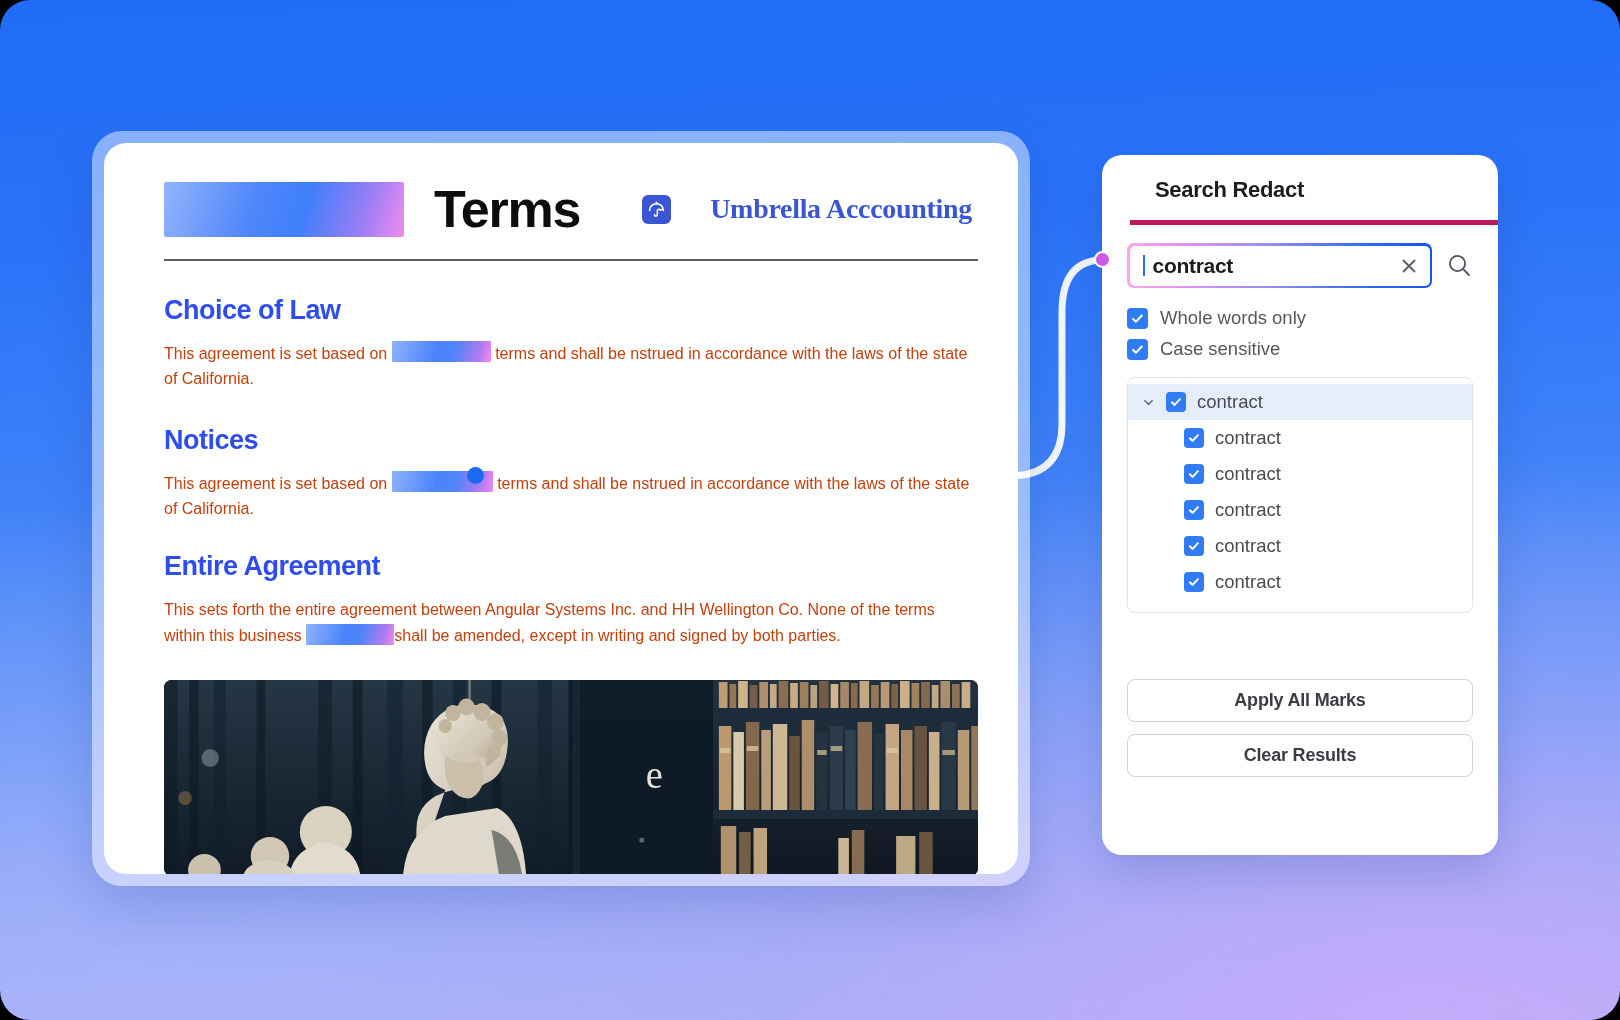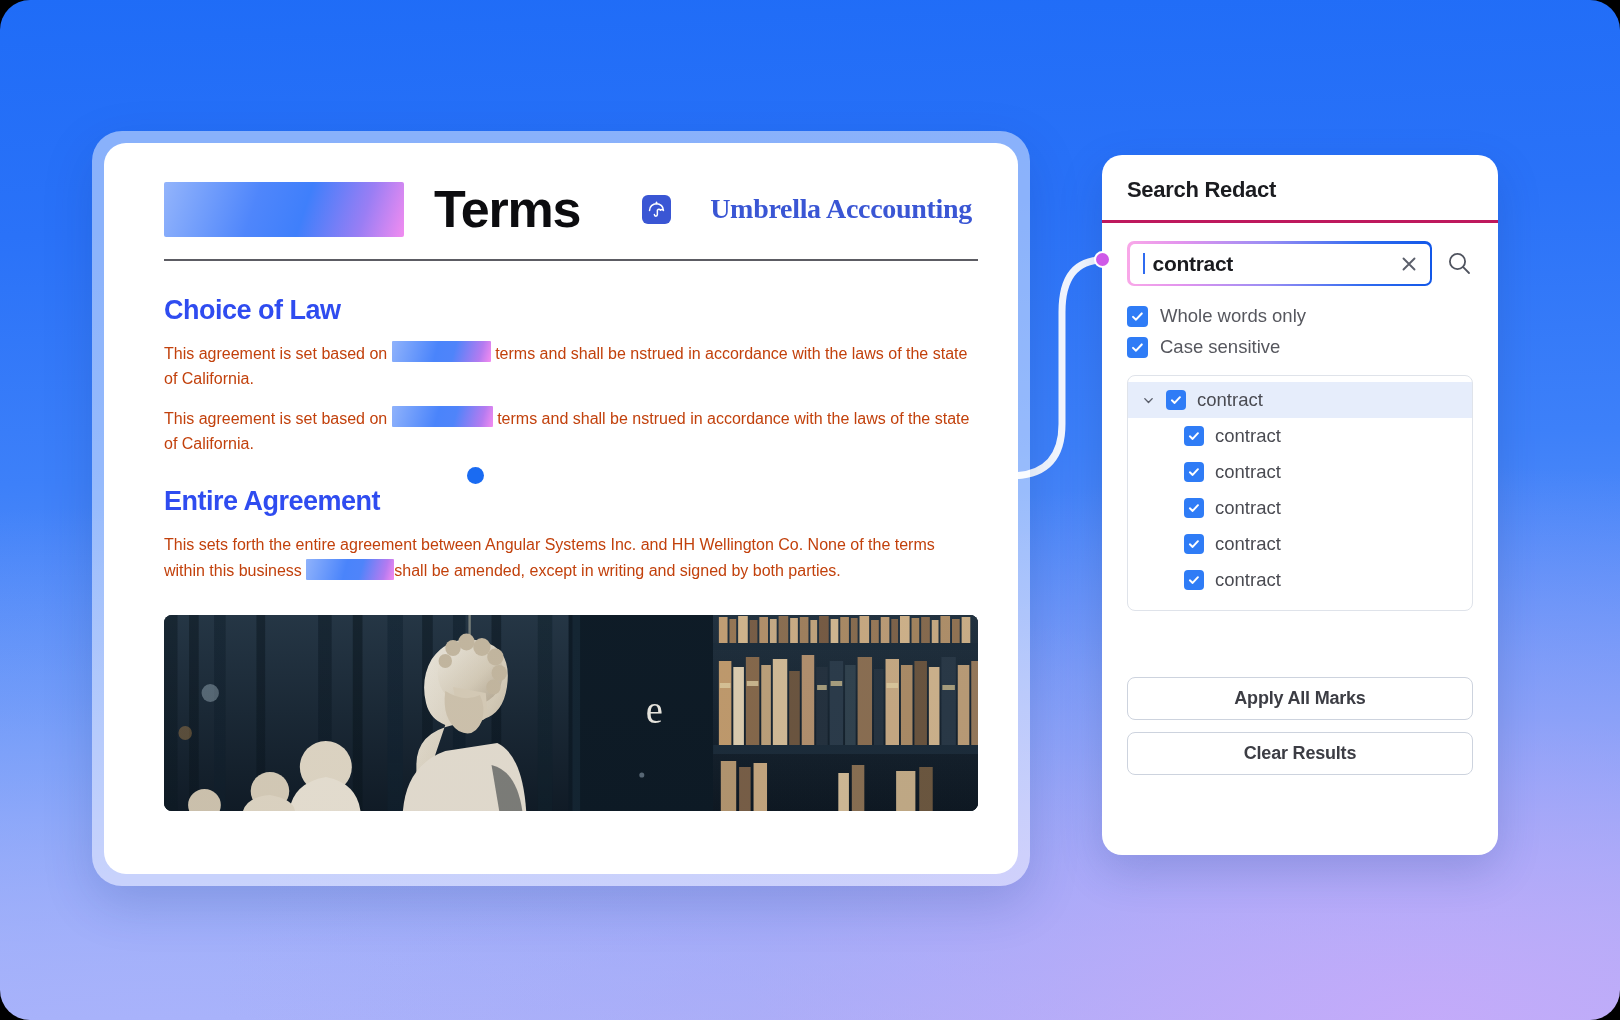--- a/index.html
+++ b/index.html
@@ -135,21 +135,22 @@
     border-radius: 20px;
     box-shadow: 0 16px 44px rgba(25,55,135,0.20);
     overflow: hidden;
   }
   .panel-title {
     font-size: 22px;
     font-weight: 700;
     color: #1b1c20;
     letter-spacing: -0.3px;
     padding: 22px 25px 17px 25px;
-    border-bottom: 3px solid #be185d;
+    border-bottom: 5px solid #be185d;
+    margin-left: 28px;
   }
   .panel-body { padding: 18px 25px 0 25px; }
 
   .searchrow { display: flex; align-items: center; gap: 14px; }
   .search-wrap {
     flex: 1;
     height: 45px;
     border-radius: 7px;
     padding: 2.5px;
     background: linear-gradient(90deg, #f9a8e8 0%, #e293ee 18%, #9a8df4 46%, #2f6bf0 78%, #1257e8 100%);
@@ -283,20 +284,21 @@
             </svg>
           </div>
           <div class="brand-name">Umbrella Acccounting</div>
         </div>
       </div>
       <div class="head-rule"></div>
 
       <div class="sec-h">Choice of Law</div>
       <div class="sec-p"><span>This agreement is set based on</span> <span class="redact w1"></span> <span>terms and shall be nstrued in accordance with the laws of the state of California.</span></div>
 
+      <div class="sec-h">Notices</div>
       <div class="sec-p"><span>This agreement is set based on</span> <span class="redact w2"></span> <span>terms and shall be nstrued in accordance with the laws of the state of California.</span></div>
 
       <div class="sec-h tight">Entire Agreement</div>
       <div class="sec-p"><span>This sets forth the entire agreement between Angular Systems Inc. and HH Wellington Co. None of the terms within this business</span> <span class="redact w3"></span><span>shall be amended, except in writing and signed by both parties.</span></div>
 
       <div class="doc-photo">
         <svg viewBox="0 0 845 196" preserveAspectRatio="none">
           <defs>
             <linearGradient id="wall" x1="0" y1="0" x2="0" y2="1">
               <stop offset="0%" stop-color="#253645"></stop>

